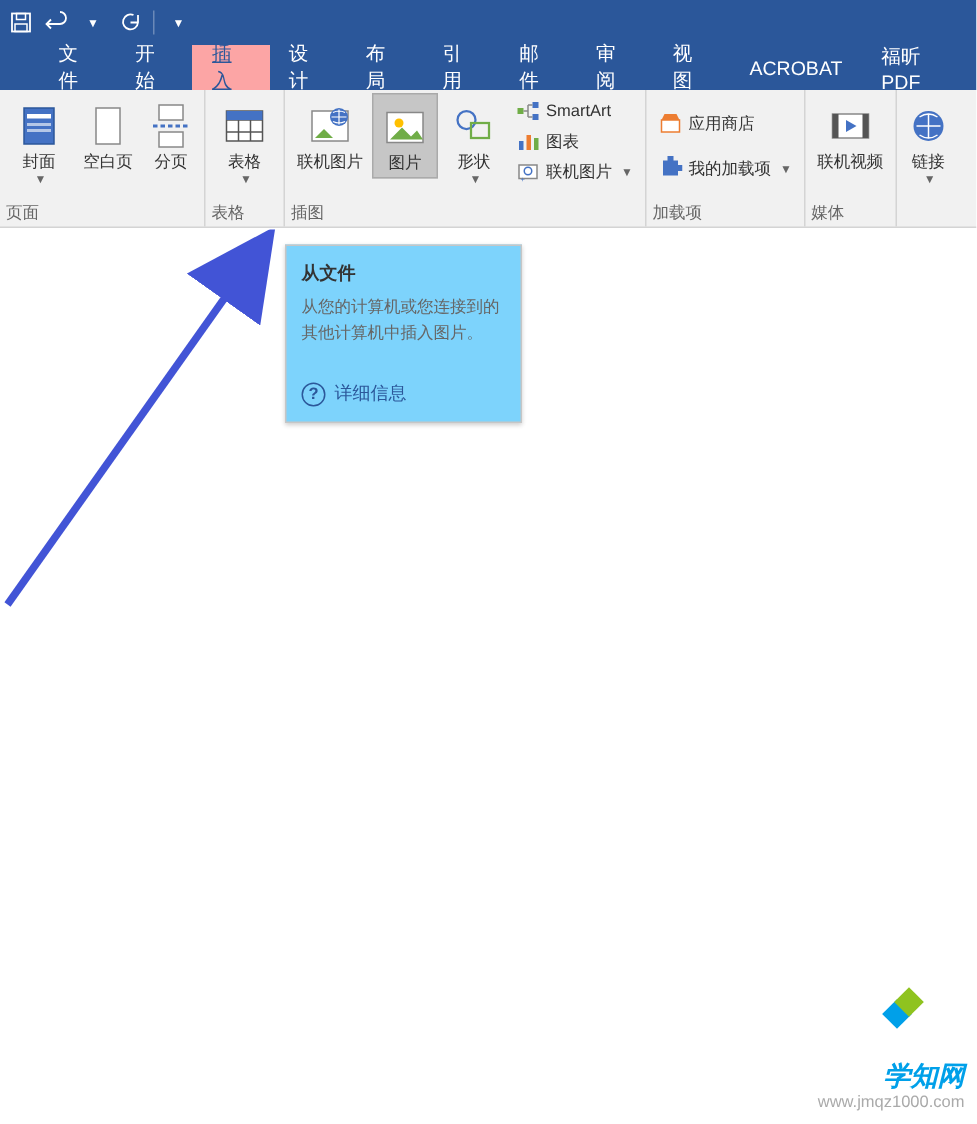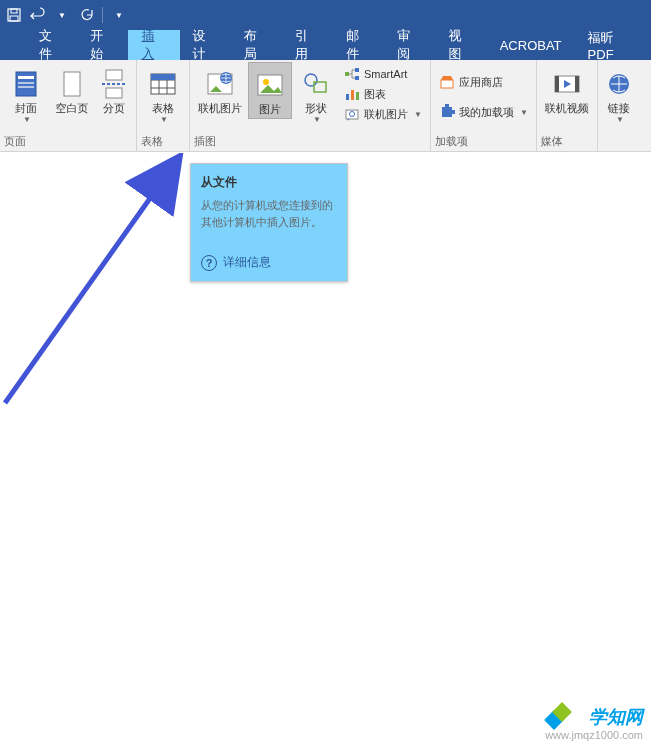--- a/index.html
+++ b/index.html
@@ -4,21 +4,21 @@
 <style>
 * { margin: 0; padding: 0; box-sizing: border-box; font-family: "Microsoft YaHei", sans-serif; }
 body { background: #fff; width: 651px; height: 749px; position: relative; overflow: hidden; }
 
 .titlebar { background: #2b579a; height: 30px; display: flex; align-items: center; padding: 0 6px; gap: 8px; }
 .qat-icon { width: 16px; height: 16px; display: flex; align-items: center; justify-content: center; color: #fff; cursor: pointer; }
 .qat-divider { width: 1px; height: 16px; background: rgba(255,255,255,0.3); }
 
 .tabbar { background: #2b579a; height: 30px; display: flex; align-items: center; padding-left: 26px; gap: 0; }
 .tab { color: #fff; font-size: 13px; padding: 0 13px; height: 30px; display: flex; align-items: center; cursor: pointer; }
-.tab.active { background: #7dd3fc; color: #2b579a; text-decoration: underline; }
+.tab.active { background: #fca5a5; color: #2b579a; text-decoration: underline; }
 
 .ribbon { background: #f1f1f1; height: 92px; border-bottom: 1px solid #d4d4d4; display: flex; }
 .group { display: flex; flex-direction: column; border-right: 1px solid #d4d4d4; padding: 2px 4px 0; }
 .group-body { display: flex; gap: 2px; flex: 1; align-items: flex-start; }
 .group-label { font-size: 11px; color: #666; padding: 2px 0; }
 .btn-large { display: flex; flex-direction: column; align-items: center; justify-content: flex-start; width: 44px; padding: 2px 0; cursor: pointer; }
 .btn-large.active { background: #c6c6c6; border: 1px solid #aaa; }
 .btn-large .icon { width: 32px; height: 32px; margin: 4px 0 2px; }
 .btn-large .label { font-size: 11px; color: #333; text-align: left; line-height: 1.2; }
 .btn-small-col { display: flex; flex-direction: column; gap: 0; padding-top: 2px; }
@@ -30,21 +30,21 @@
 
 .tooltip { position: absolute; left: 190px; top: 163px; width: 158px; background: #7dd3fc; border: 1px solid #c6c6c6; box-shadow: 0 1px 3px rgba(0,0,0,0.2); padding: 10px; }
 .tooltip-title { font-size: 12px; font-weight: bold; color: #333; margin-bottom: 6px; }
 .tooltip-body { font-size: 11px; color: #666; line-height: 1.5; margin-bottom: 24px; }
 .tooltip-link { display: flex; align-items: center; gap: 6px; font-size: 12px; color: #2b579a; cursor: pointer; }
 .tooltip-link .q { width: 16px; height: 16px; border: 1.5px solid #2b579a; border-radius: 50%; display: flex; align-items: center; justify-content: center; font-size: 11px; font-weight: bold; }
 
 .arrow { position: absolute; left: 0; top: 153px; pointer-events: none; }
 
 .watermark { position: absolute; right: 0; bottom: 0; display: flex; flex-direction: column; align-items: flex-end; padding: 8px; }
-.watermark-brand { display: flex; align-items: center; gap: 20px; }
+.watermark-brand { display: flex; gap: 20px; flex-direction: column; }
 .watermark-brand .diamond { width: 24px; height: 24px; position: relative; }
 .watermark-brand .diamond::before { content: ''; position: absolute; width: 14px; height: 14px; background: #00a0e9; transform: rotate(45deg); left: 2px; top: 8px; }
 .watermark-brand .diamond::after { content: ''; position: absolute; width: 14px; height: 14px; background: #8fc31f; transform: rotate(45deg); left: 10px; top: 0; }
 .watermark-text { font-size: 18px; font-weight: bold; color: #00a0e9; font-style: italic; }
 .watermark-url { font-size: 11px; color: #aaa; }
 </style>
 </head>
 <body>
 
 <div class="titlebar">

